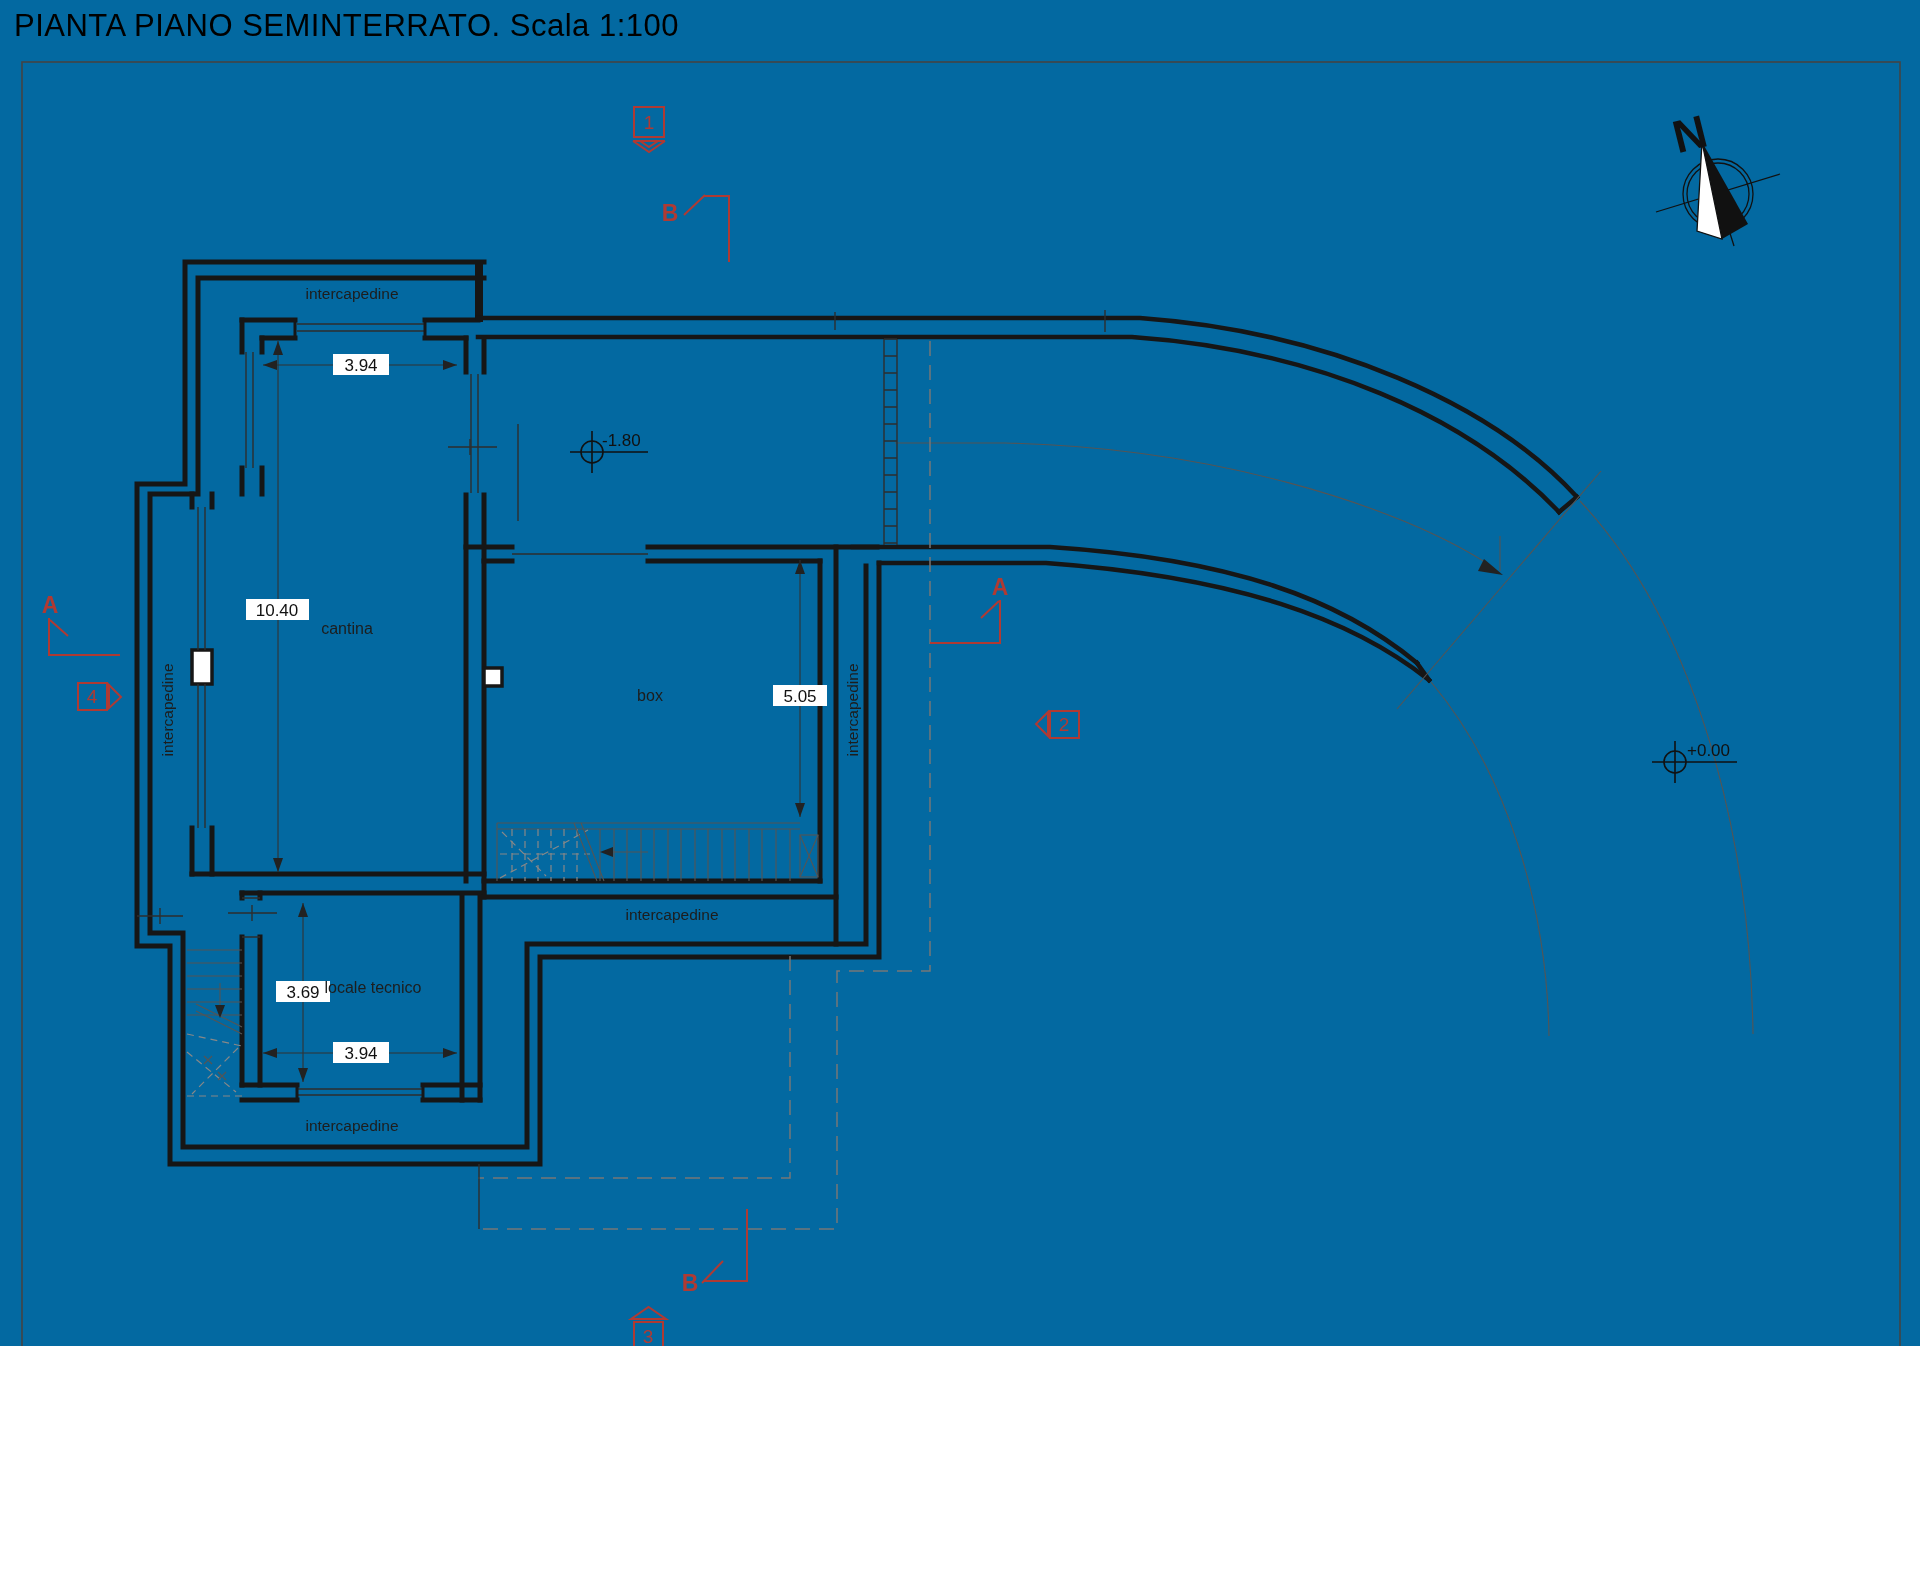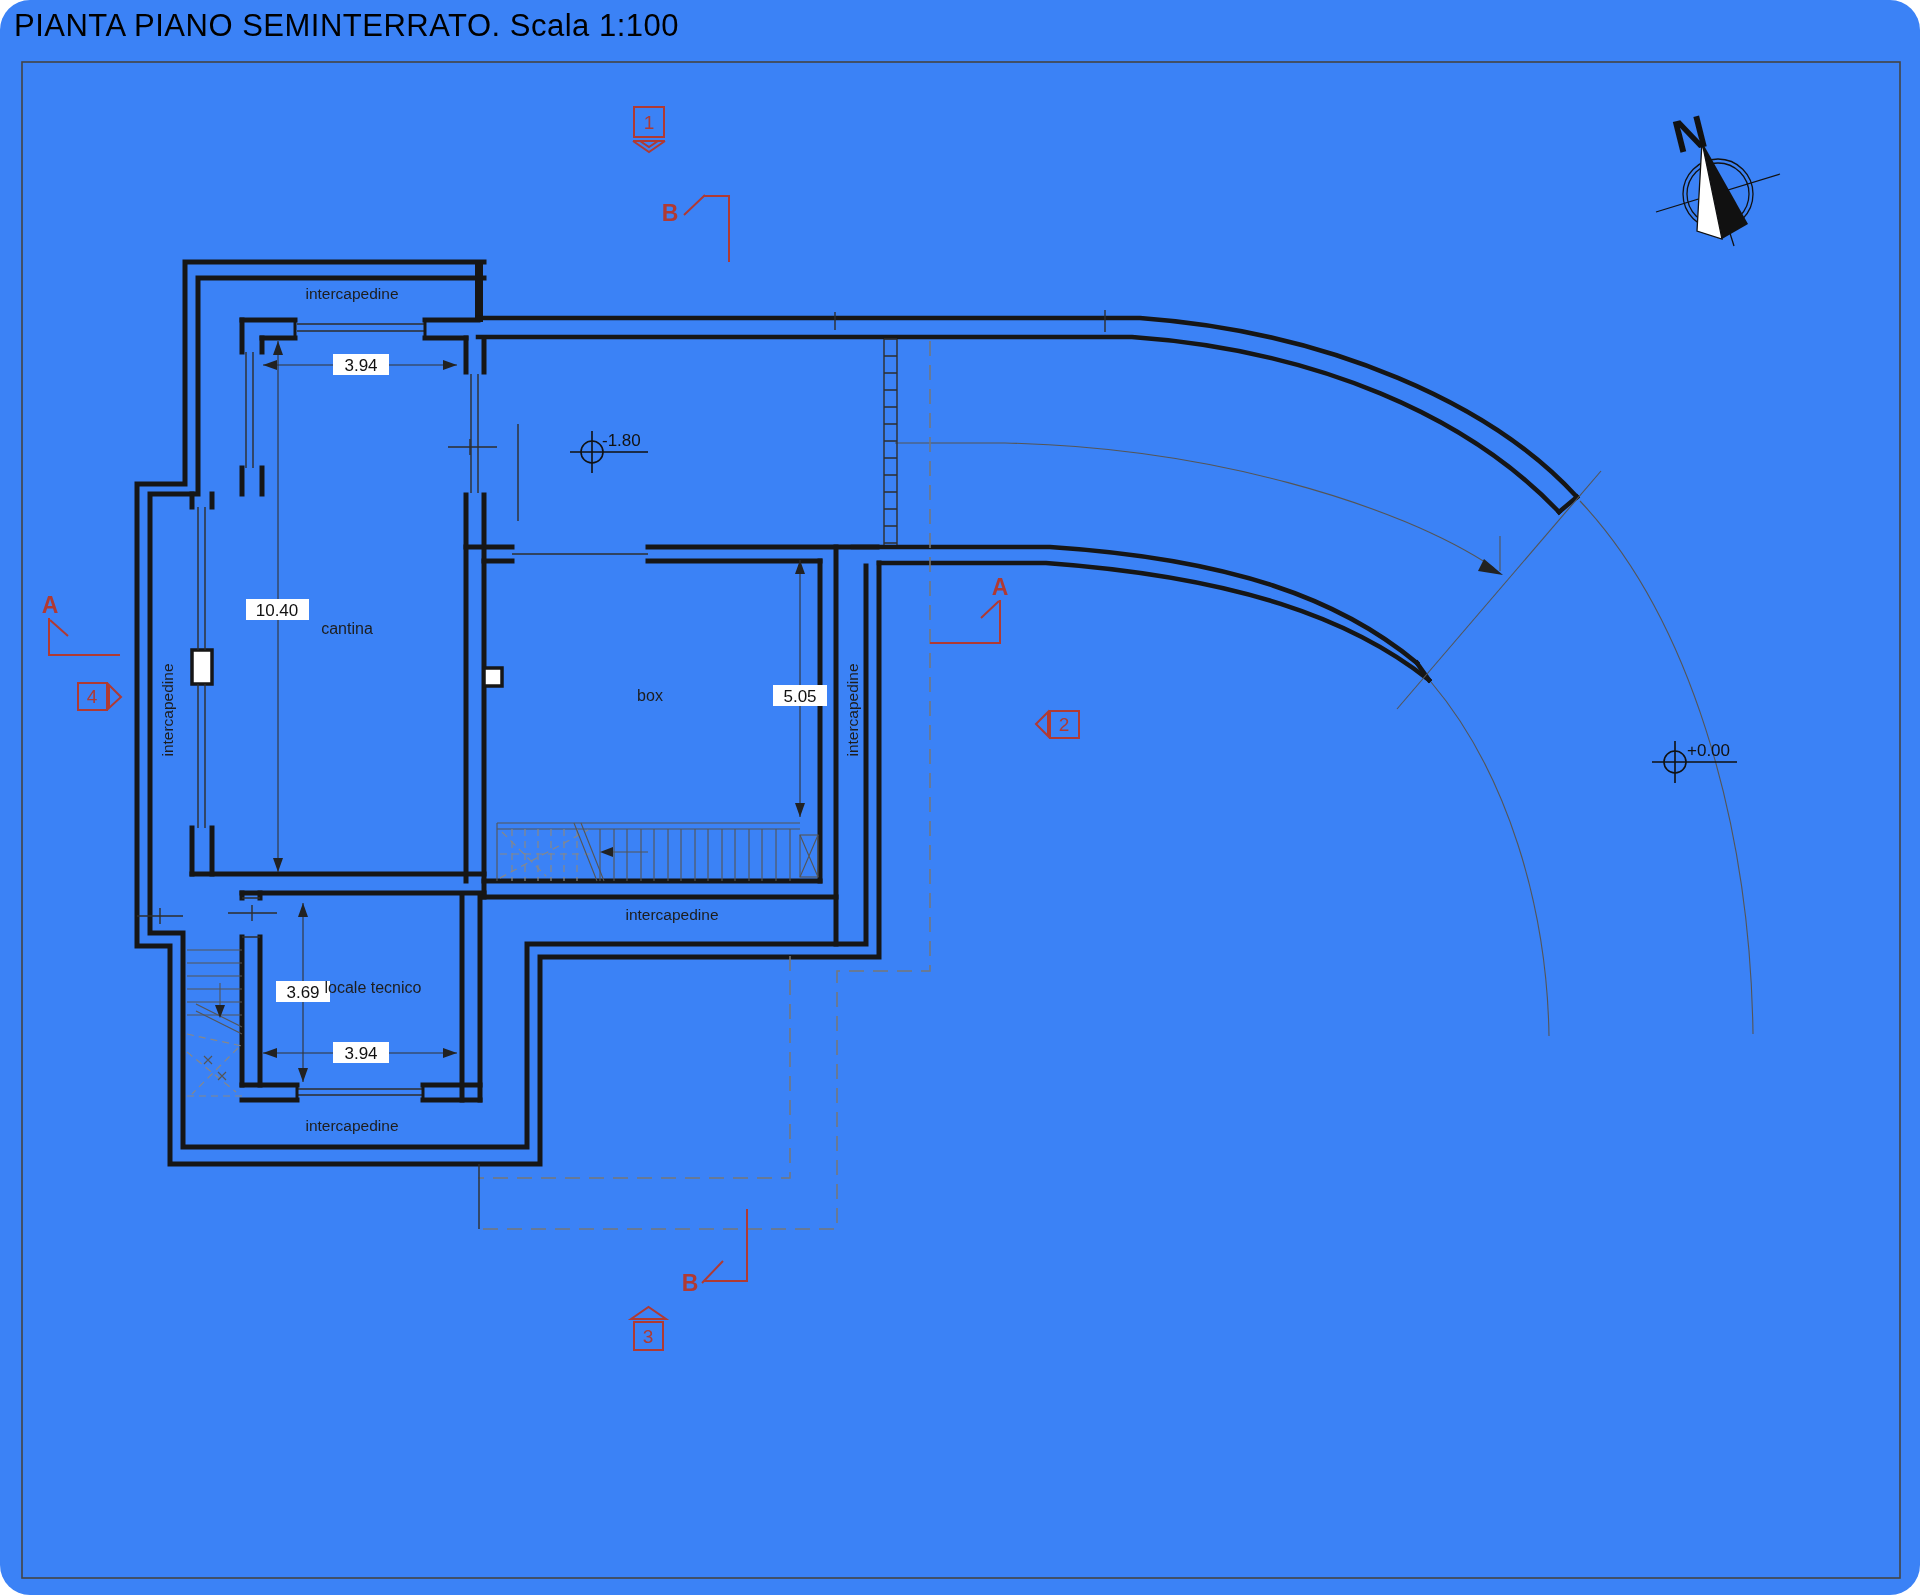--- a/index.html
+++ b/index.html
@@ -1,18 +1,18 @@
 <!DOCTYPE html>
 <html style="--red: #b03a33; --ink: #161616;"><head>
 <meta charset="utf-8">
 <style>
   :root { --red:#b03a33; --ink:#161616; }
   html,body{margin:0;padding:0;background:#ffffff;}
-  #page{position:relative;width:1920px;height:1595px;background:#3b82f6;overflow:hidden;
-        font-family:"Liberation Sans",sans-serif;border-radius:30px;}
+  #page{position:relative;width:1920px;height:1346px;background:#0369a1;overflow:hidden;
+        font-family:"Liberation Sans",sans-serif;}
   #plan-title{position:absolute;left:14px;top:8px;font-size:31px;color:#000;
               font-family:"Liberation Sans",sans-serif;letter-spacing:0.5px;}
   svg{position:absolute;left:0;top:0;}
   .border{fill:none;stroke:#444;stroke-width:1.6;}
   .w{fill:none;stroke:var(--ink);stroke-width:5;stroke-linecap:square;}
   .w3{fill:none;stroke:var(--ink);stroke-width:3;stroke-linecap:square;}
   .w2{fill:none;stroke:var(--ink);stroke-width:8;stroke-linecap:butt;}
   .wfill{fill:#fff;stroke:var(--ink);stroke-width:3.5;}
   .rw{fill:none;stroke:var(--ink);stroke-width:4.5;stroke-linecap:square;}
   .tn{fill:none;stroke:#2e2e2e;stroke-width:1.4;}

